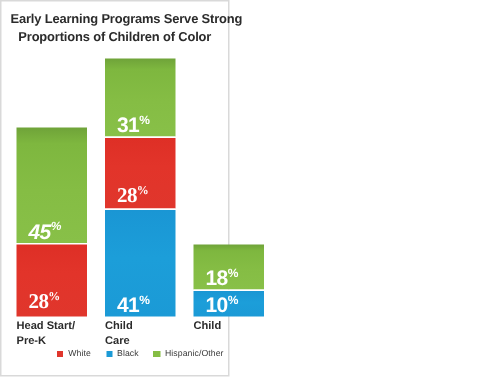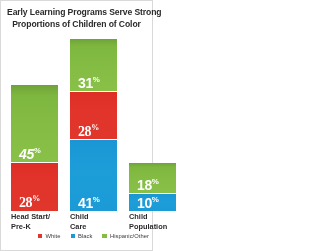--- a/index.html
+++ b/index.html
@@ -185,21 +185,20 @@
         <div class="bar">
           <div class="seg green" style="height: 30.96px;">
             <span class="val">18<sup>%</sup></span>
           </div>
           <div class="seg blue" style="height: 17.2px;">
             <span class="val">10<sup>%</sup></span>
           </div>
         </div>
         <div class="cat">
           <span class="line">Child</span>
-          <span class="line">Population</span>
         </div>
       </div>
     </div>
 
   <div id="legend">
       <div class="lg-item">
         <span class="sw" style="background: rgb(224, 54, 44);"></span>
         <span class="lg-label">White</span>
       </div>
       <div class="lg-item">

